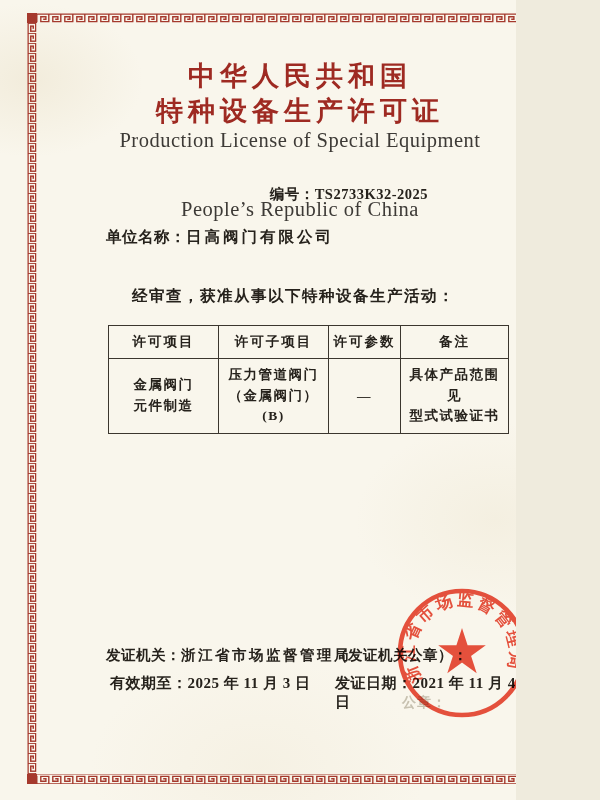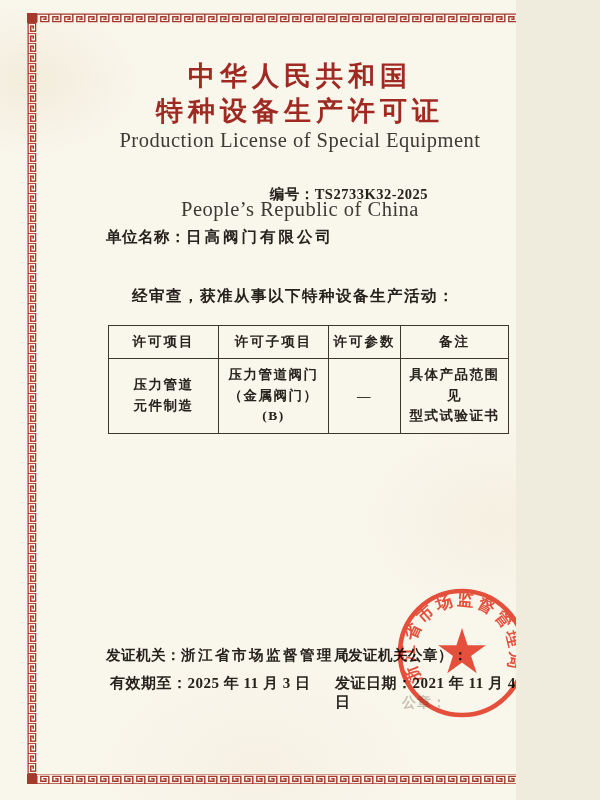--- a/index.html
+++ b/index.html
@@ -90,21 +90,21 @@
         <col style="width:108px">
     </colgroup>
     <tbody>
         <tr>
       <th>许可项目</th>
       <th>许可子项目</th>
       <th>许可参数</th>
       <th>备注</th>
     </tr>
     <tr>
-      <td>压力管道
+      <td>金属阀门
 元件制造</td>
       <td>压力管道阀门
 （金属阀门）(B)</td>
       <td class="dash">—</td>
       <td class="remark">具体产品范围见
 型式试验证书</td>
     </tr>
   </tbody>
     </table>
 

